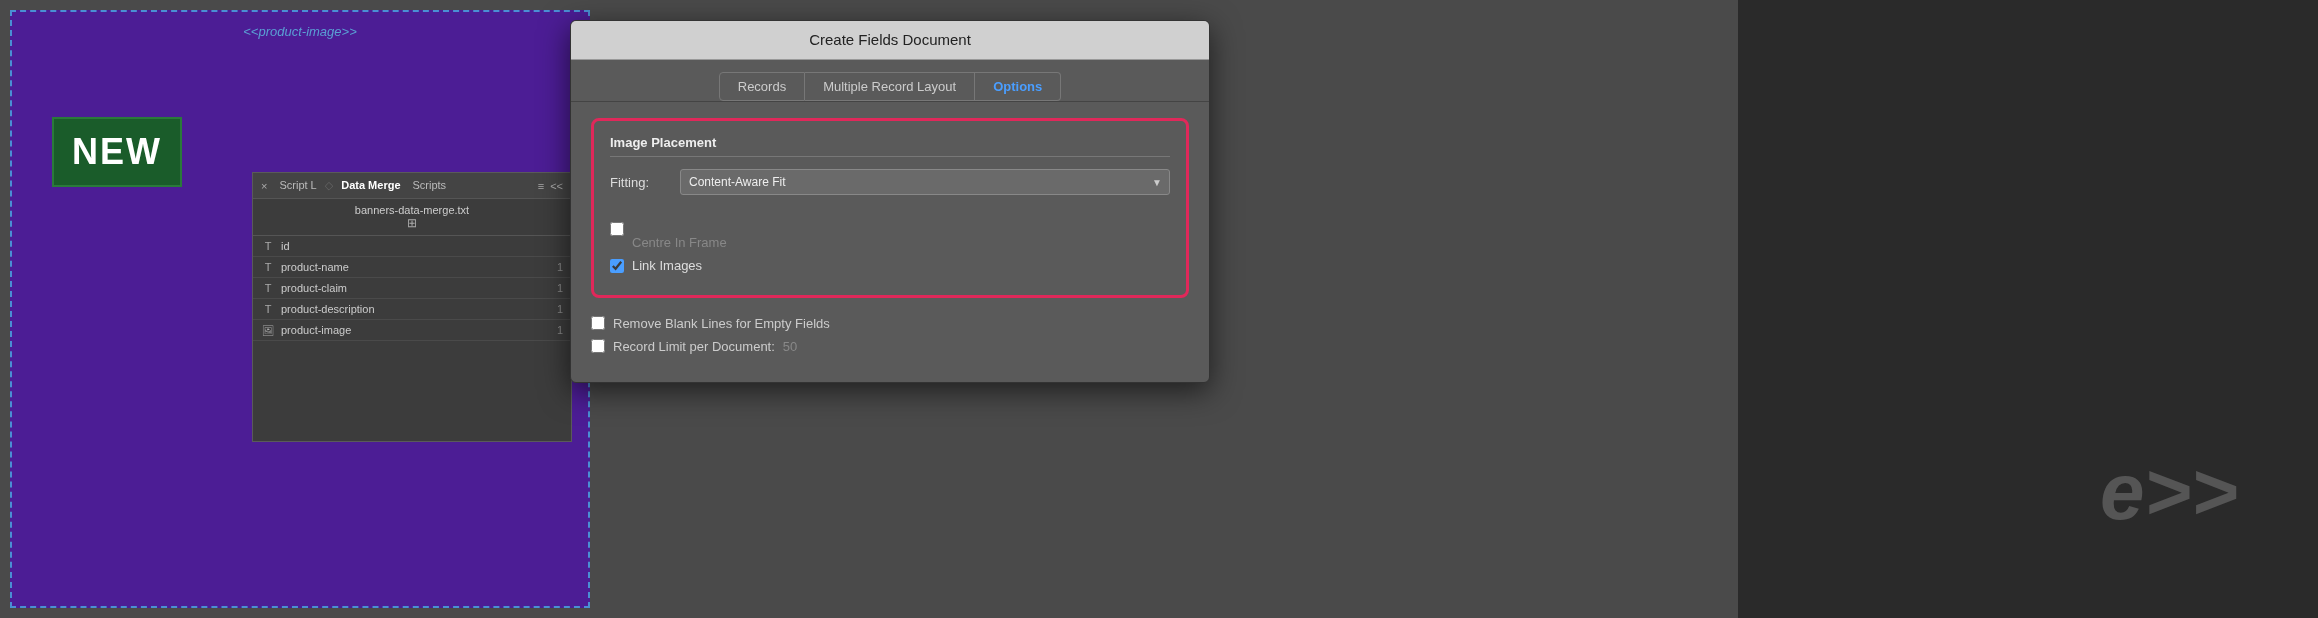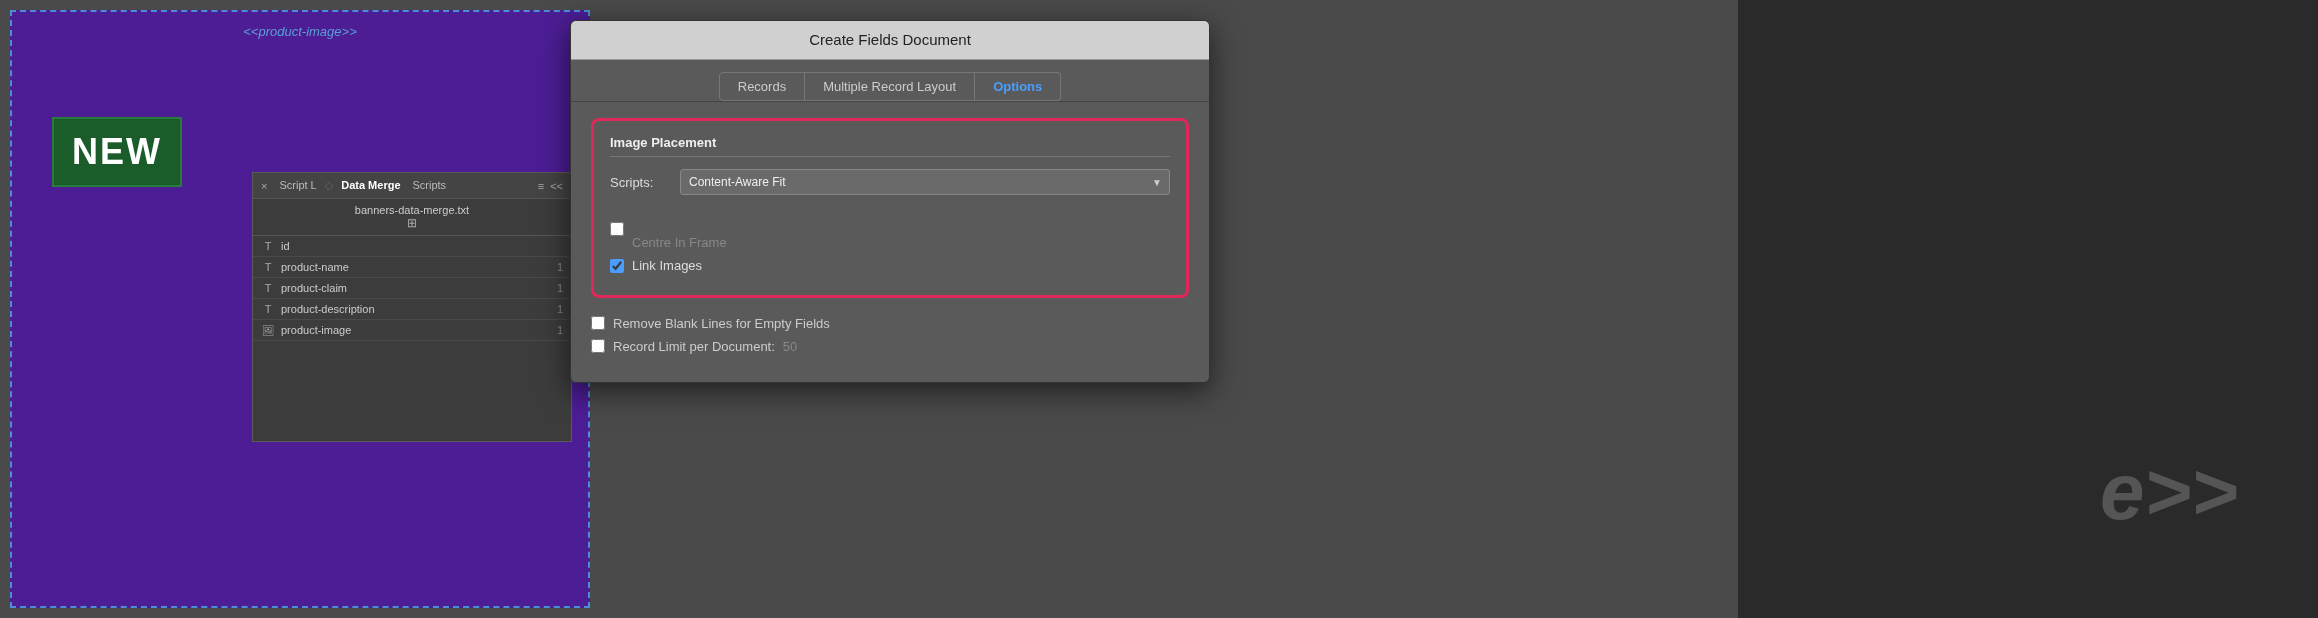--- a/index.html
+++ b/index.html
@@ -451,21 +451,21 @@
         <span>Options</span>
       </div>
     </div>
 
     <div class="modal-body">
 
       <div class="highlight-box">
         <div class="section-title">Image Placement</div>
 
         <div class="fitting-row">
-          <span class="fitting-label">Scripts:</span>
+          <span class="fitting-label">Fitting:</span>
           <div class="fitting-select-wrapper">
             <select class="fitting-select-box">
               <option>Content-Aware Fit</option>
               <option>Fill Frame Proportionally</option>
               <option>Fit Content Proportionally</option>
               <option>Fit Content to Frame</option>
               <option>Fill Frame</option>
               <option>Fit Frame to Content</option>
             </select>
             <span class="select-chevron">▼</span>

